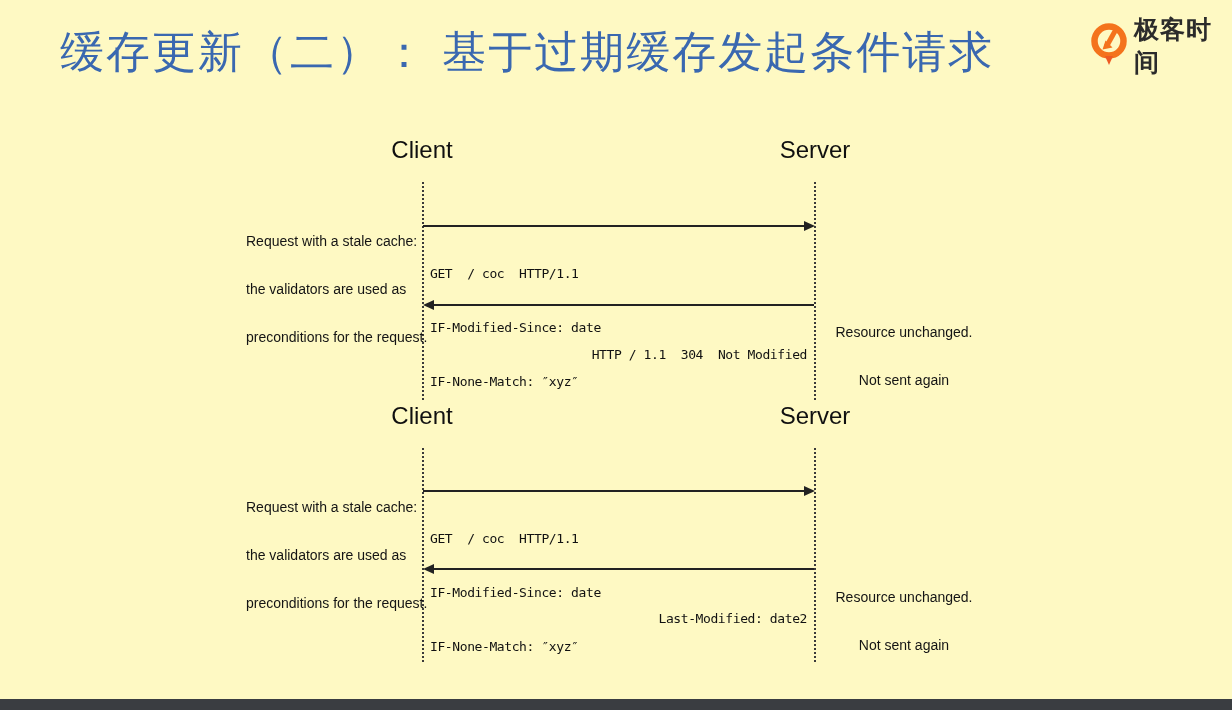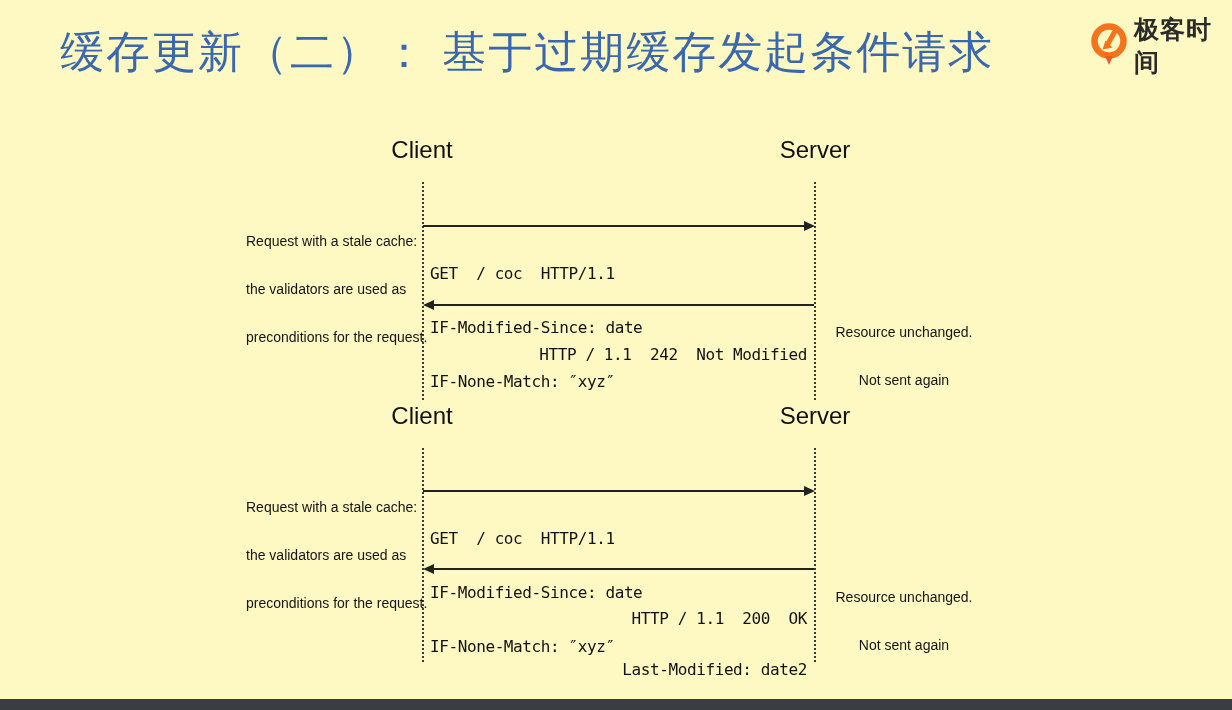--- a/index.html
+++ b/index.html
@@ -11,21 +11,21 @@
   .logo{position:absolute;left:1090px;top:13px;display:flex;align-items:center;gap:6px;}
   .logo-text{font-size:25px;font-weight:bold;color:#2b2b2b;letter-spacing:1px;}
   
   .actor-label{position:absolute;width:140px;text-align:center;font-size:24px;color:#101010;}
   .lifeline{position:absolute;width:0;border-left:2px dotted #3a3a3a;}
   .shaft{position:absolute;height:2px;background:#222;}
   .head-right{position:absolute;width:0;height:0;border-left:11px solid #222;
               border-top:5px solid transparent;border-bottom:5px solid transparent;}
   .head-left{position:absolute;width:0;height:0;border-right:11px solid #222;
              border-top:5px solid transparent;border-bottom:5px solid transparent;}
-  .mono{font-family:"DejaVu Sans Mono",monospace;font-size:16px;line-height:18px;
+  .mono{font-family:"DejaVu Sans Mono",monospace;font-size:13px;line-height:18px;
         color:#111;white-space:pre;letter-spacing:-0.4px;}
   .mono-tight{line-height:17px;}
   .note{font-size:14px;line-height:16px;color:#141414;white-space:pre;}
   .req-text{position:absolute;text-align:left;}
   .resp-text{position:absolute;width:330px;text-align:right;}
   .left-note{position:absolute;width:185px;text-align:left;}
   .right-note{position:absolute;width:160px;text-align:center;}
   .footer-bar{position:absolute;left:0;top:699px;width:1232px;height:11px;background:#3A3D41;}
 </style>
 </head>
@@ -66,21 +66,21 @@
     <div class="req-text mono" style="left:430px;top:229px;">
       <div>GET  / coc  HTTP/1.1</div>
       <div>IF-Modified-Since: date</div>
       <div>IF-None-Match: ″xyz″</div>
     </div>
 
     <div class="shaft" style="left:432px;top:304px;width:382px;"></div>
     <div class="head-left" style="left:423px;top:300px;"></div>
 
     <div class="resp-text mono" style="left:477px;top:310px;">
-      <div>HTTP / 1.1  242  Not Modified</div>
+      <div>HTTP / 1.1  304  Not Modified</div>
     </div>
 
     <div class="right-note note" style="left:824px;top:292px;">
       <div>Resource unchanged.</div>
       <div>Not sent again</div>
     </div>
   </div>
 
   <div>
     <div class="actor-label" style="left:352px;top:402px;">Client</div>
@@ -101,21 +101,20 @@
     <div class="req-text mono" style="left:430px;top:494px;">
       <div>GET  / coc  HTTP/1.1</div>
       <div>IF-Modified-Since: date</div>
       <div>IF-None-Match: ″xyz″</div>
     </div>
 
     <div class="shaft" style="left:432px;top:568px;width:382px;"></div>
     <div class="head-left" style="left:423px;top:564px;"></div>
 
     <div class="resp-text mono mono-tight" style="left:477px;top:576px;">
-      <div>HTTP / 1.1  200  OK</div>
       <div>Last-Modified: date2</div>
       
     </div>
 
     <div class="right-note note" style="left:824px;top:557px;">
       <div>Resource unchanged.</div>
       <div>Not sent again</div>
     </div>
   </div>
 

